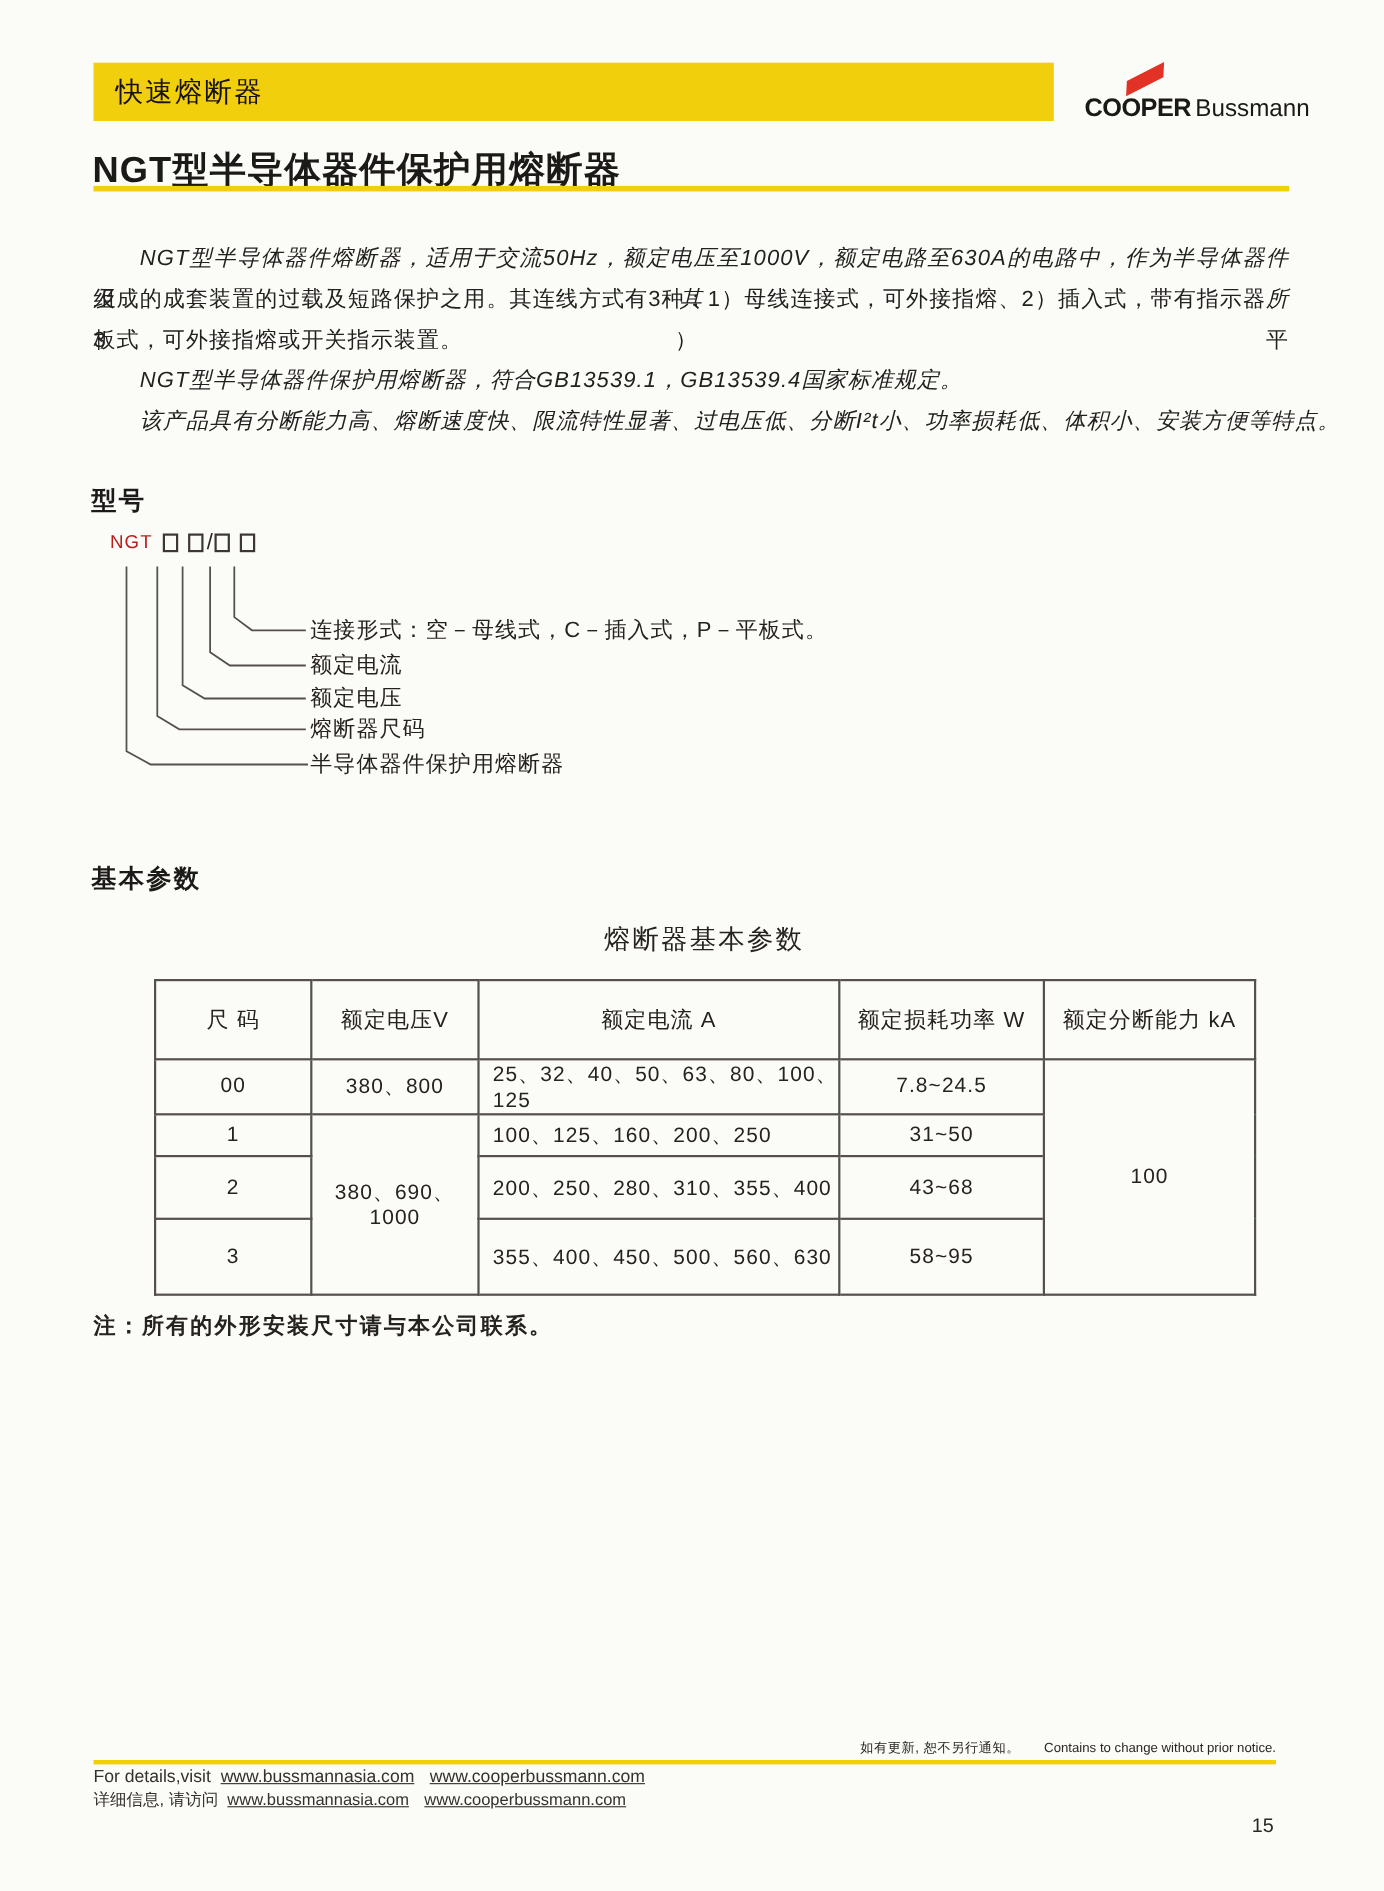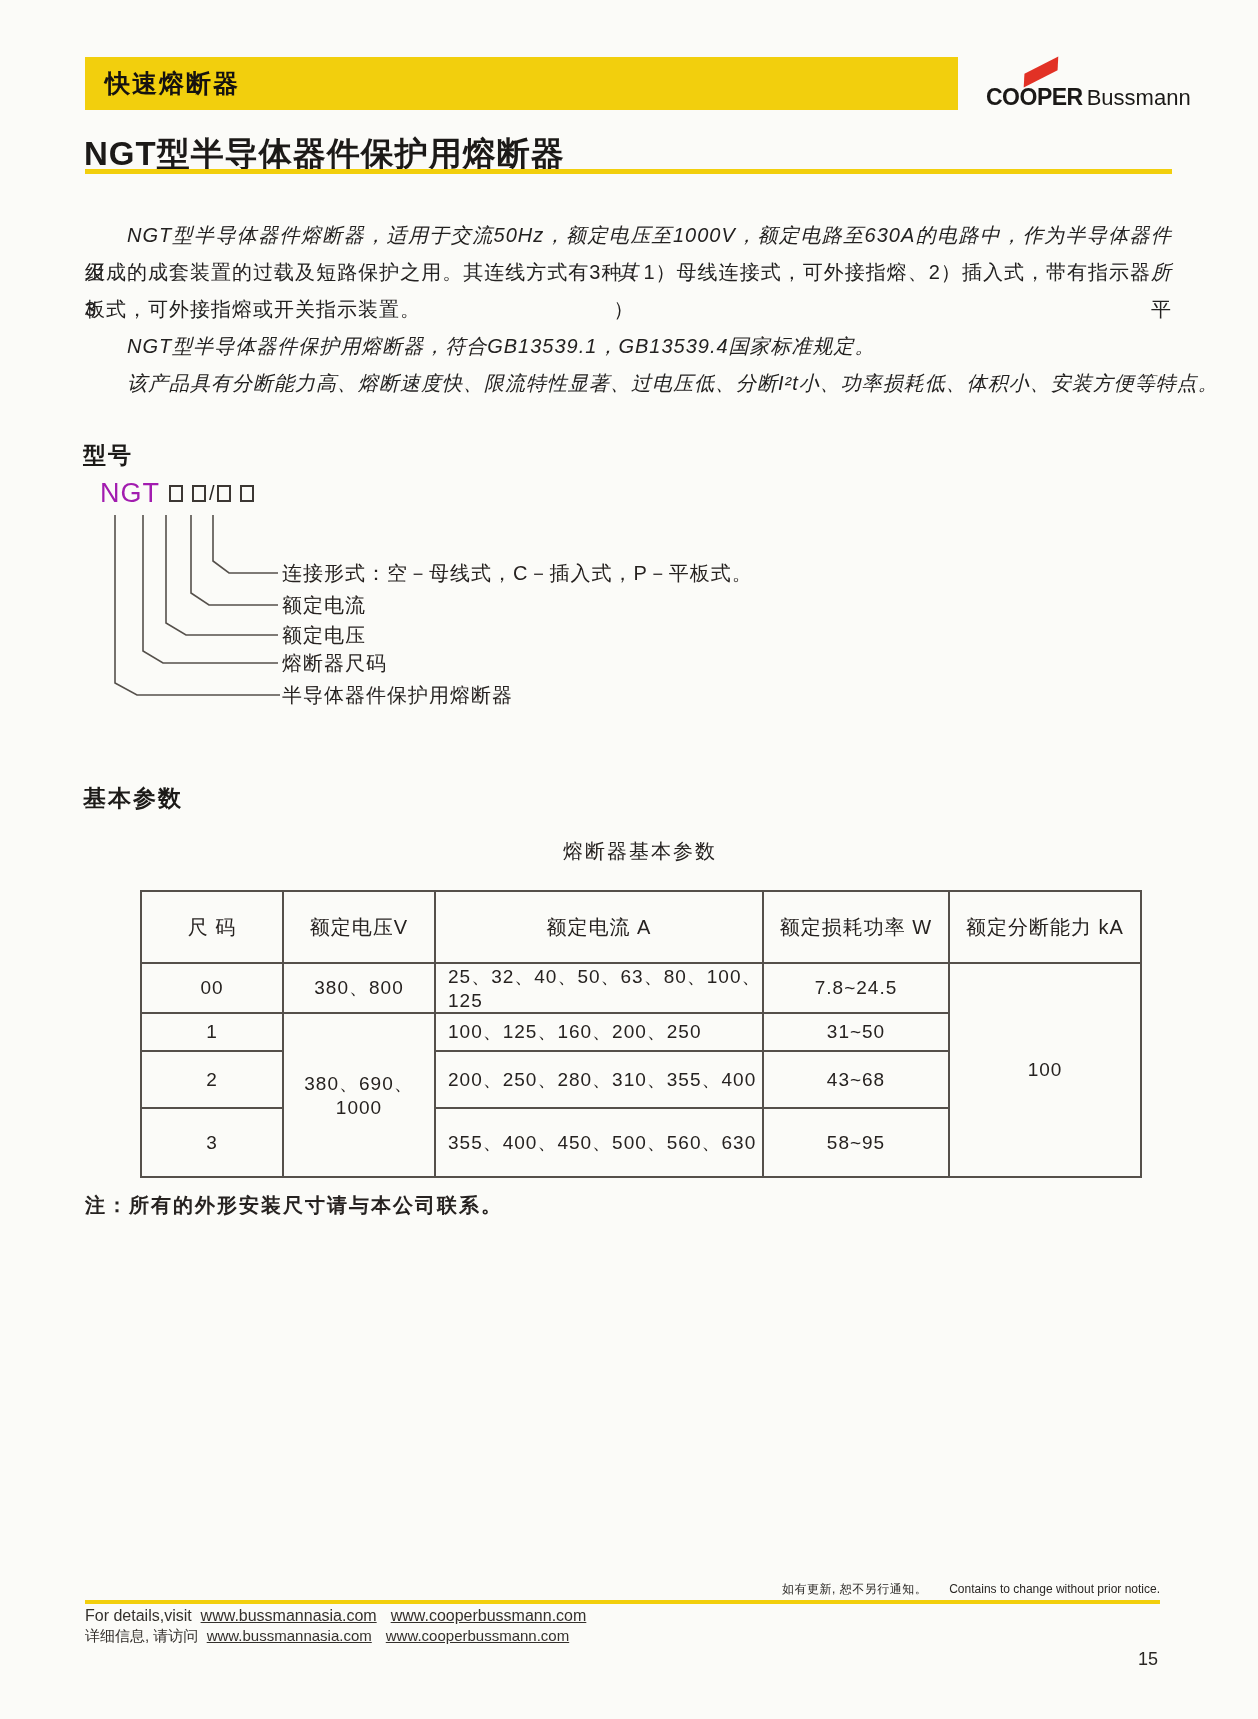--- a/index.html
+++ b/index.html
@@ -8,21 +8,21 @@
     background:#fbfbf8; color:#232120;
     font-family:"Liberation Sans","DejaVu Sans",sans-serif;
     overflow:hidden;
   }
   
   .category-bar {
     position:absolute; left:85px; top:57px; width:873px; height:53px;
     background:#f2cf0d; display:flex; align-items:center; padding-left:20px;
     box-sizing:border-box;
   }
-  .category-bar span { font-size:25px; font-weight:bold; letter-spacing:2px; color:#151210; }
+  .category-bar span { font-size:25px; font-weight:normal; letter-spacing:2px; color:#151210; }
   .logo { position:absolute; left:986px; top:58px; width:200px; height:50px; }
   .logo-mark {
     position:absolute; left:36px; top:8px; width:38px; height:12px;
     background:#e23125; transform:rotate(-27deg) skewX(-30deg);
   }
   .logo-text { position:absolute; left:0; top:26px; white-space:nowrap; }
   .logo-cooper { font-size:23px; font-weight:800; letter-spacing:-0.5px; color:#1b1917; }
   .logo-bussmann { font-size:22px; font-weight:500; margin-left:4px; color:#1b1917; }
   .page-title {
     position:absolute; left:84px; top:132px; margin:0;
@@ -34,32 +34,32 @@
   .intro .line { height:37px; line-height:37px; white-space:nowrap; }
   .intro .line.fill { white-space:normal; text-align:justify; text-align-last:justify; }
   .intro .line.indent { text-indent:42px;font-style:italic; }
   
   .model-heading, .params-heading {
     position:absolute; left:83px; margin:0;
     font-size:23px; font-weight:bold; letter-spacing:2px; color:#1c1a18;
   }
   .model-heading { top:440px; }
   .model-code { position:absolute; left:100px; top:480px; height:26px; display:flex; align-items:center; }
-  .model-code .ngt { font-size:27px; letter-spacing:1px; color:#a21caf; }
+  .model-code .ngt { font-size:17px; letter-spacing:1px; color:#b91c1c; }
   .model-code .sq {
     display:inline-block; width:14px; height:17px;
     border:2px solid #3c3733; box-sizing:border-box; margin-left:9px;
   }
   .model-code .sq.tight { margin-left:2px; }
   .model-code .slash { font-size:20px; margin-left:3px; color:#2a2724; }
   .model-lines { position:absolute; left:110px; top:512px; pointer-events:none; }
   .model-label { position:absolute; left:282px; height:22px; line-height:22px; font-size:20px; letter-spacing:1px; white-space:nowrap; color:#262220; }
   
   .params-heading { top:783px; }
-  .table-caption { position:absolute; left:140px; top:838px; width:1000px; text-align:center; font-size:20px; letter-spacing:2px; color:#262220; }
+  .table-caption { position:absolute; left:140px; top:838px; width:1000px; text-align:center; font-size:24px; letter-spacing:2px; color:#262220; }
   .params-table {
     position:absolute; left:140px; top:890px; width:1000px;
     border-collapse:collapse; table-layout:fixed;
   }
   .params-table td {
     border:2px solid #55504b; text-align:center; vertical-align:middle;
     font-size:19px; letter-spacing:1px; color:#262220; padding:0;
   }
   .params-table tr.hdr td { font-size:20px; }
   .params-table td.cur { text-align:left; padding-left:12px; }

